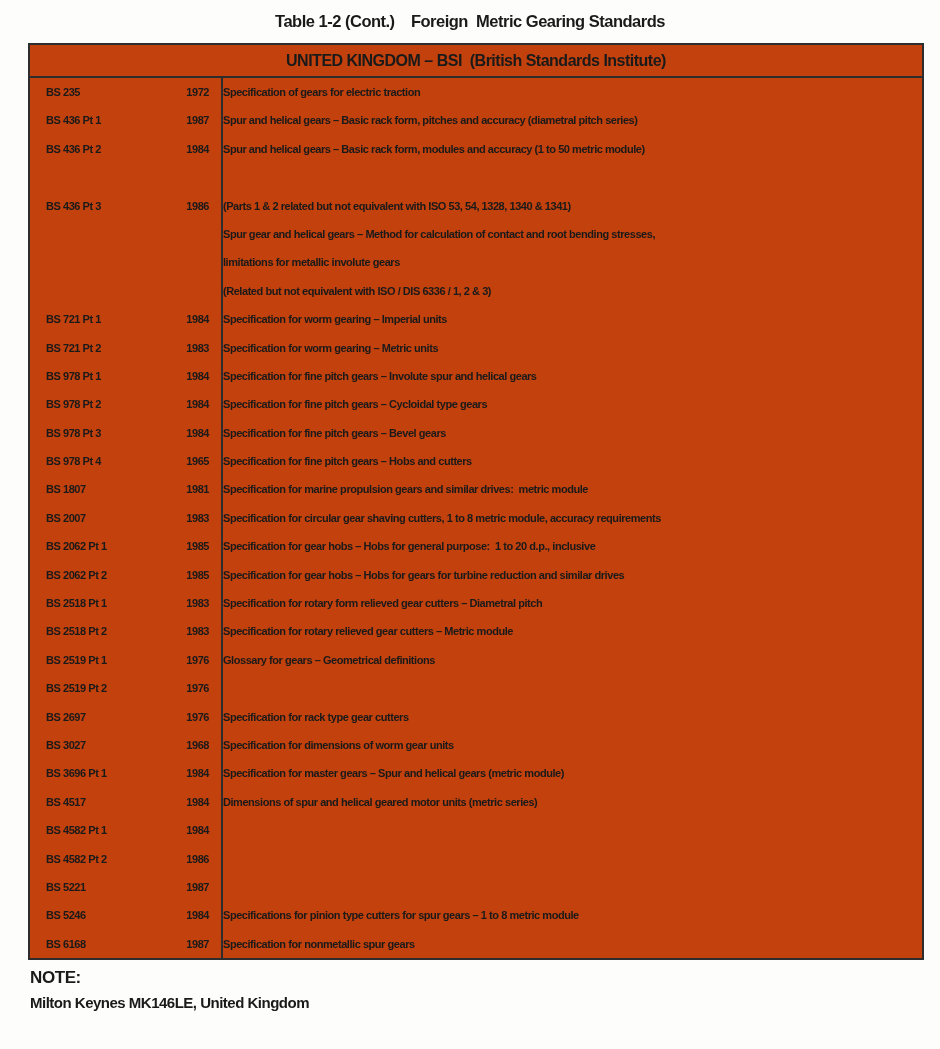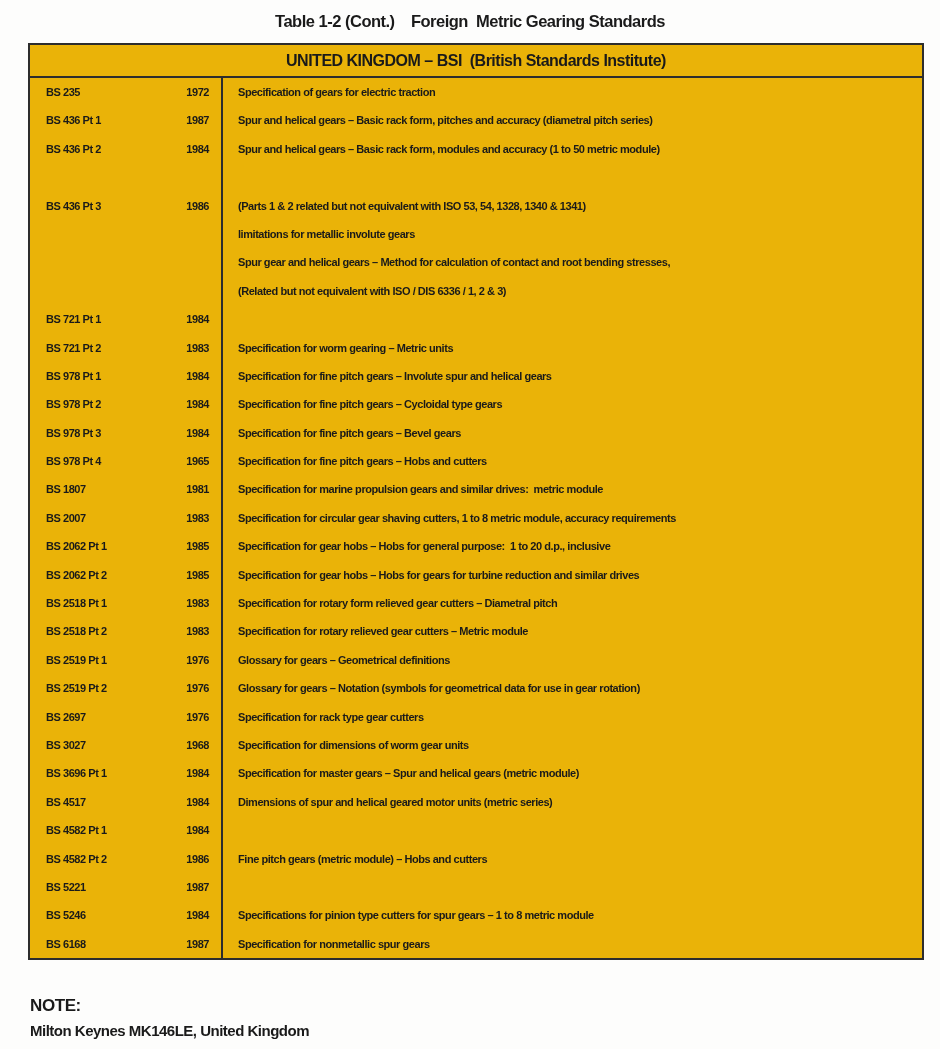--- a/index.html
+++ b/index.html
@@ -27,21 +27,21 @@
     letter-spacing: -0.5px;
     white-space: pre;
   }
   .standards-table {
     position: absolute;
     left: 28px;
     top: 43px;
     width: 896px;
     box-sizing: border-box;
     border: 2px solid #2d2d2d;
-    background: #eab308;
+    background: #c2410c;
   }
   .table-header {
     height: 31px;
     line-height: 31px;
     text-align: center;
     font-size: 16px;
     letter-spacing: -0.5px;
     border-bottom: 2px solid #2d2d2d;
     white-space: pre;
   }
@@ -62,28 +62,27 @@
     border-right: 2px solid #2d2d2d;
     display: flex;
     justify-content: space-between;
     padding: 0 12px 0 16px;
     white-space: pre;
   }
   .standard-code { text-align: left; }
   .standard-year { text-align: center; }
   .cell-desc {
     flex: 1;
-    padding-left: 15px;
     white-space: pre;
     overflow: hidden;
   }
   .note-section {
     position: absolute;
     left: 30px;
-    top: 994px;
+    top: 966px;
     width: 880px;
   }
   .note-label {
     font-size: 17px;
     letter-spacing: -0.4px;
     line-height: 24px;
   }
   .note-line {
     font-size: 15px;
     letter-spacing: -0.5px;
@@ -139,44 +138,45 @@
       <span class="standard-year">1986</span>
     </div>
     <div class="cell-desc">(Parts 1 &amp; 2 related but not equivalent with ISO 53, 54, 1328, 1340 &amp; 1341)</div>
   </div>
 
   <div class="table-row">
     <div class="cell-left">
       <span class="standard-code"></span>
       <span class="standard-year"></span>
     </div>
-    <div class="cell-desc">limitations for metallic involute gears</div>
+    <div class="cell-desc">Spur gear and helical gears – Method for calculation of contact and root bending stresses,</div>
   </div>
 
   <div class="table-row">
     <div class="cell-left">
       <span class="standard-code"></span>
       <span class="standard-year"></span>
     </div>
-    <div class="cell-desc">Spur gear and helical gears – Method for calculation of contact and root bending stresses,</div>
+    <div class="cell-desc">limitations for metallic involute gears</div>
   </div>
 
   <div class="table-row">
     <div class="cell-left">
       <span class="standard-code"></span>
       <span class="standard-year"></span>
     </div>
     <div class="cell-desc">(Related but not equivalent with ISO / DIS 6336 / 1, 2 &amp; 3)</div>
   </div>
 
   <div class="table-row">
     <div class="cell-left">
       <span class="standard-code">BS 721 Pt 1</span>
       <span class="standard-year">1984</span>
     </div>
+    <div class="cell-desc">Specification for worm gearing – Imperial units</div>
   </div>
 
   <div class="table-row">
     <div class="cell-left">
       <span class="standard-code">BS 721 Pt 2</span>
       <span class="standard-year">1983</span>
     </div>
     <div class="cell-desc">Specification for worm gearing – Metric units</div>
   </div>
 
@@ -266,21 +266,20 @@
       <span class="standard-year">1976</span>
     </div>
     <div class="cell-desc">Glossary for gears – Geometrical definitions</div>
   </div>
 
   <div class="table-row">
     <div class="cell-left">
       <span class="standard-code">BS 2519 Pt 2</span>
       <span class="standard-year">1976</span>
     </div>
-    <div class="cell-desc">Glossary for gears – Notation (symbols for geometrical data for use in gear rotation)</div>
   </div>
 
   <div class="table-row">
     <div class="cell-left">
       <span class="standard-code">BS 2697</span>
       <span class="standard-year">1976</span>
     </div>
     <div class="cell-desc">Specification for rack type gear cutters</div>
   </div>
 
@@ -313,21 +312,20 @@
       <span class="standard-code">BS 4582 Pt 1</span>
       <span class="standard-year">1984</span>
     </div>
   </div>
 
   <div class="table-row">
     <div class="cell-left">
       <span class="standard-code">BS 4582 Pt 2</span>
       <span class="standard-year">1986</span>
     </div>
-    <div class="cell-desc">Fine pitch gears (metric module) – Hobs and cutters</div>
   </div>
 
   <div class="table-row">
     <div class="cell-left">
       <span class="standard-code">BS 5221</span>
       <span class="standard-year">1987</span>
     </div>
   </div>
 
   <div class="table-row">

